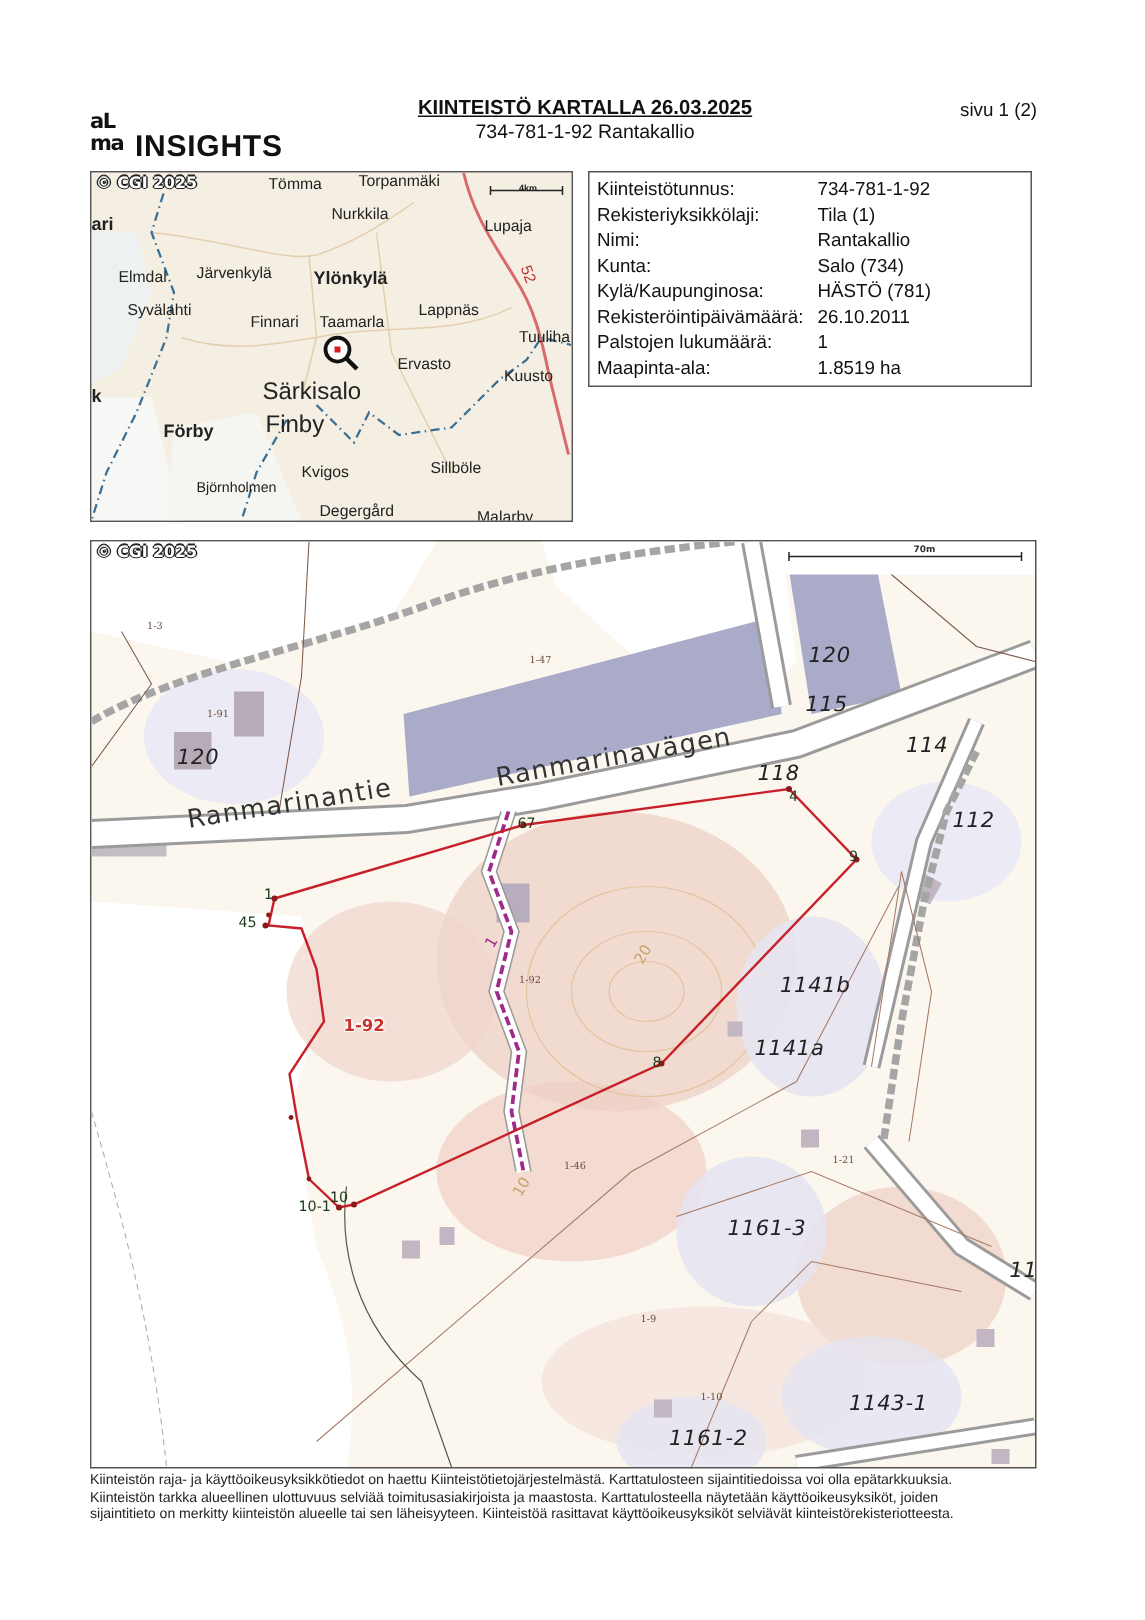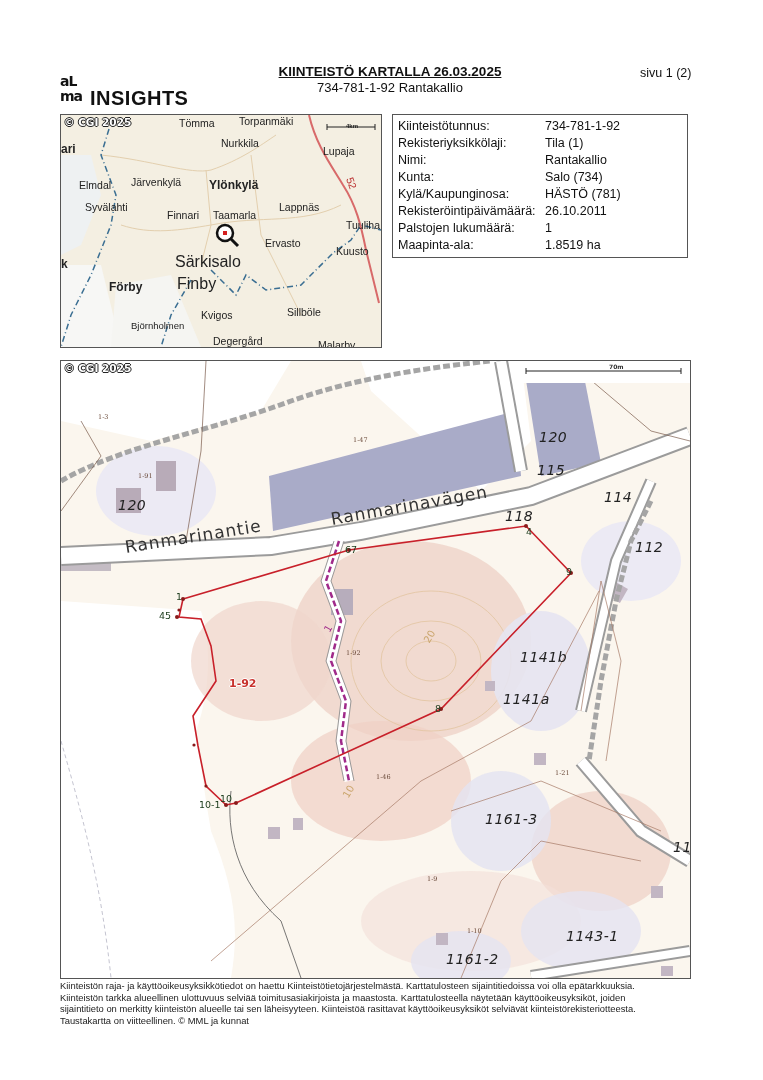--- a/index.html
+++ b/index.html
@@ -294,14 +294,13 @@
       <div class="dlabel" style="left: 362px; top: 270px; font-size: 10px; color: rgb(201, 164, 106); transform: rotate(-60deg);">20</div>
       <div class="dlabel" style="left: 281px; top: 425px; font-size: 10px; color: rgb(201, 164, 106); transform: rotate(-60deg);">10</div>
       <div class="dlabel" style="left: 264px; top: 262px; font-size: 10px; color: rgb(160, 42, 138); transform: rotate(-60deg);">1</div>
     </div>
 </div>
 
 <div class="footer-text" id="footer">
     <p>Kiinteistön raja- ja käyttöoikeusyksikkötiedot on haettu Kiinteistötietojärjestelmästä. Karttatulosteen sijaintitiedoissa voi olla epätarkkuuksia.</p>
     <p>Kiinteistön tarkka alueellinen ulottuvuus selviää toimitusasiakirjoista ja maastosta. Karttatulosteella näytetään käyttöoikeusyksiköt, joiden</p>
     <p>sijaintitieto on merkitty kiinteistön alueelle tai sen läheisyyteen. Kiinteistöä rasittavat käyttöoikeusyksiköt selviävät kiinteistörekisteriotteesta.</p>
-    <p>Taustakartta on viitteellinen. © MML ja kunnat</p>
   </div>
 
 </body></html>

